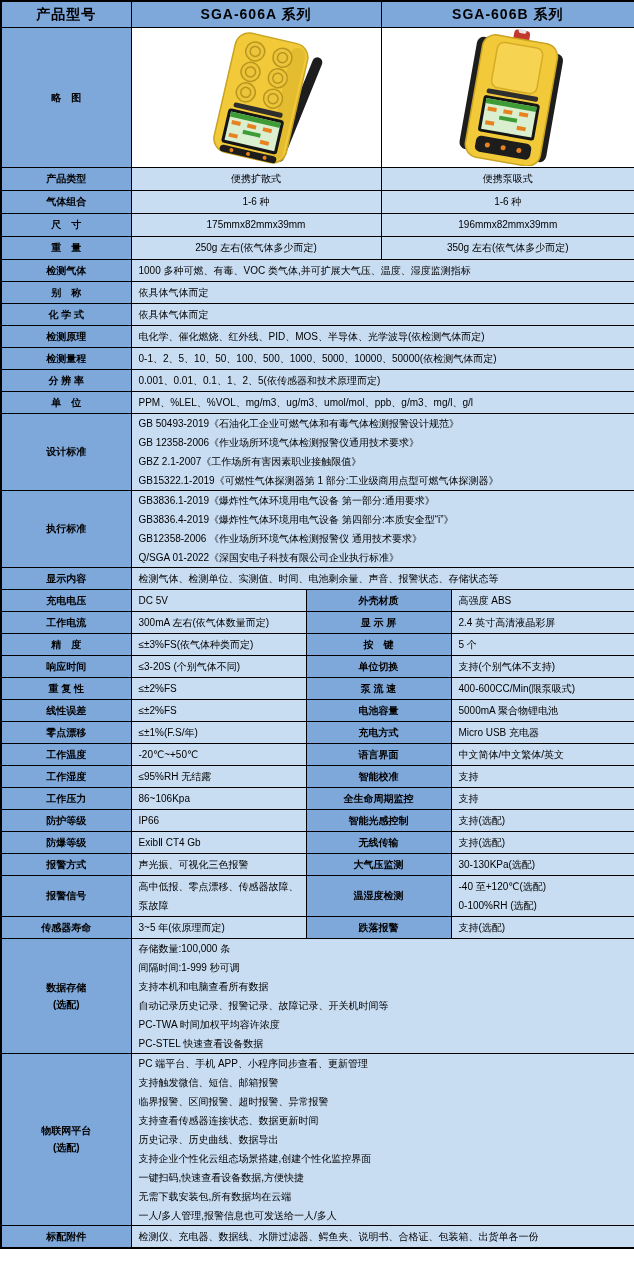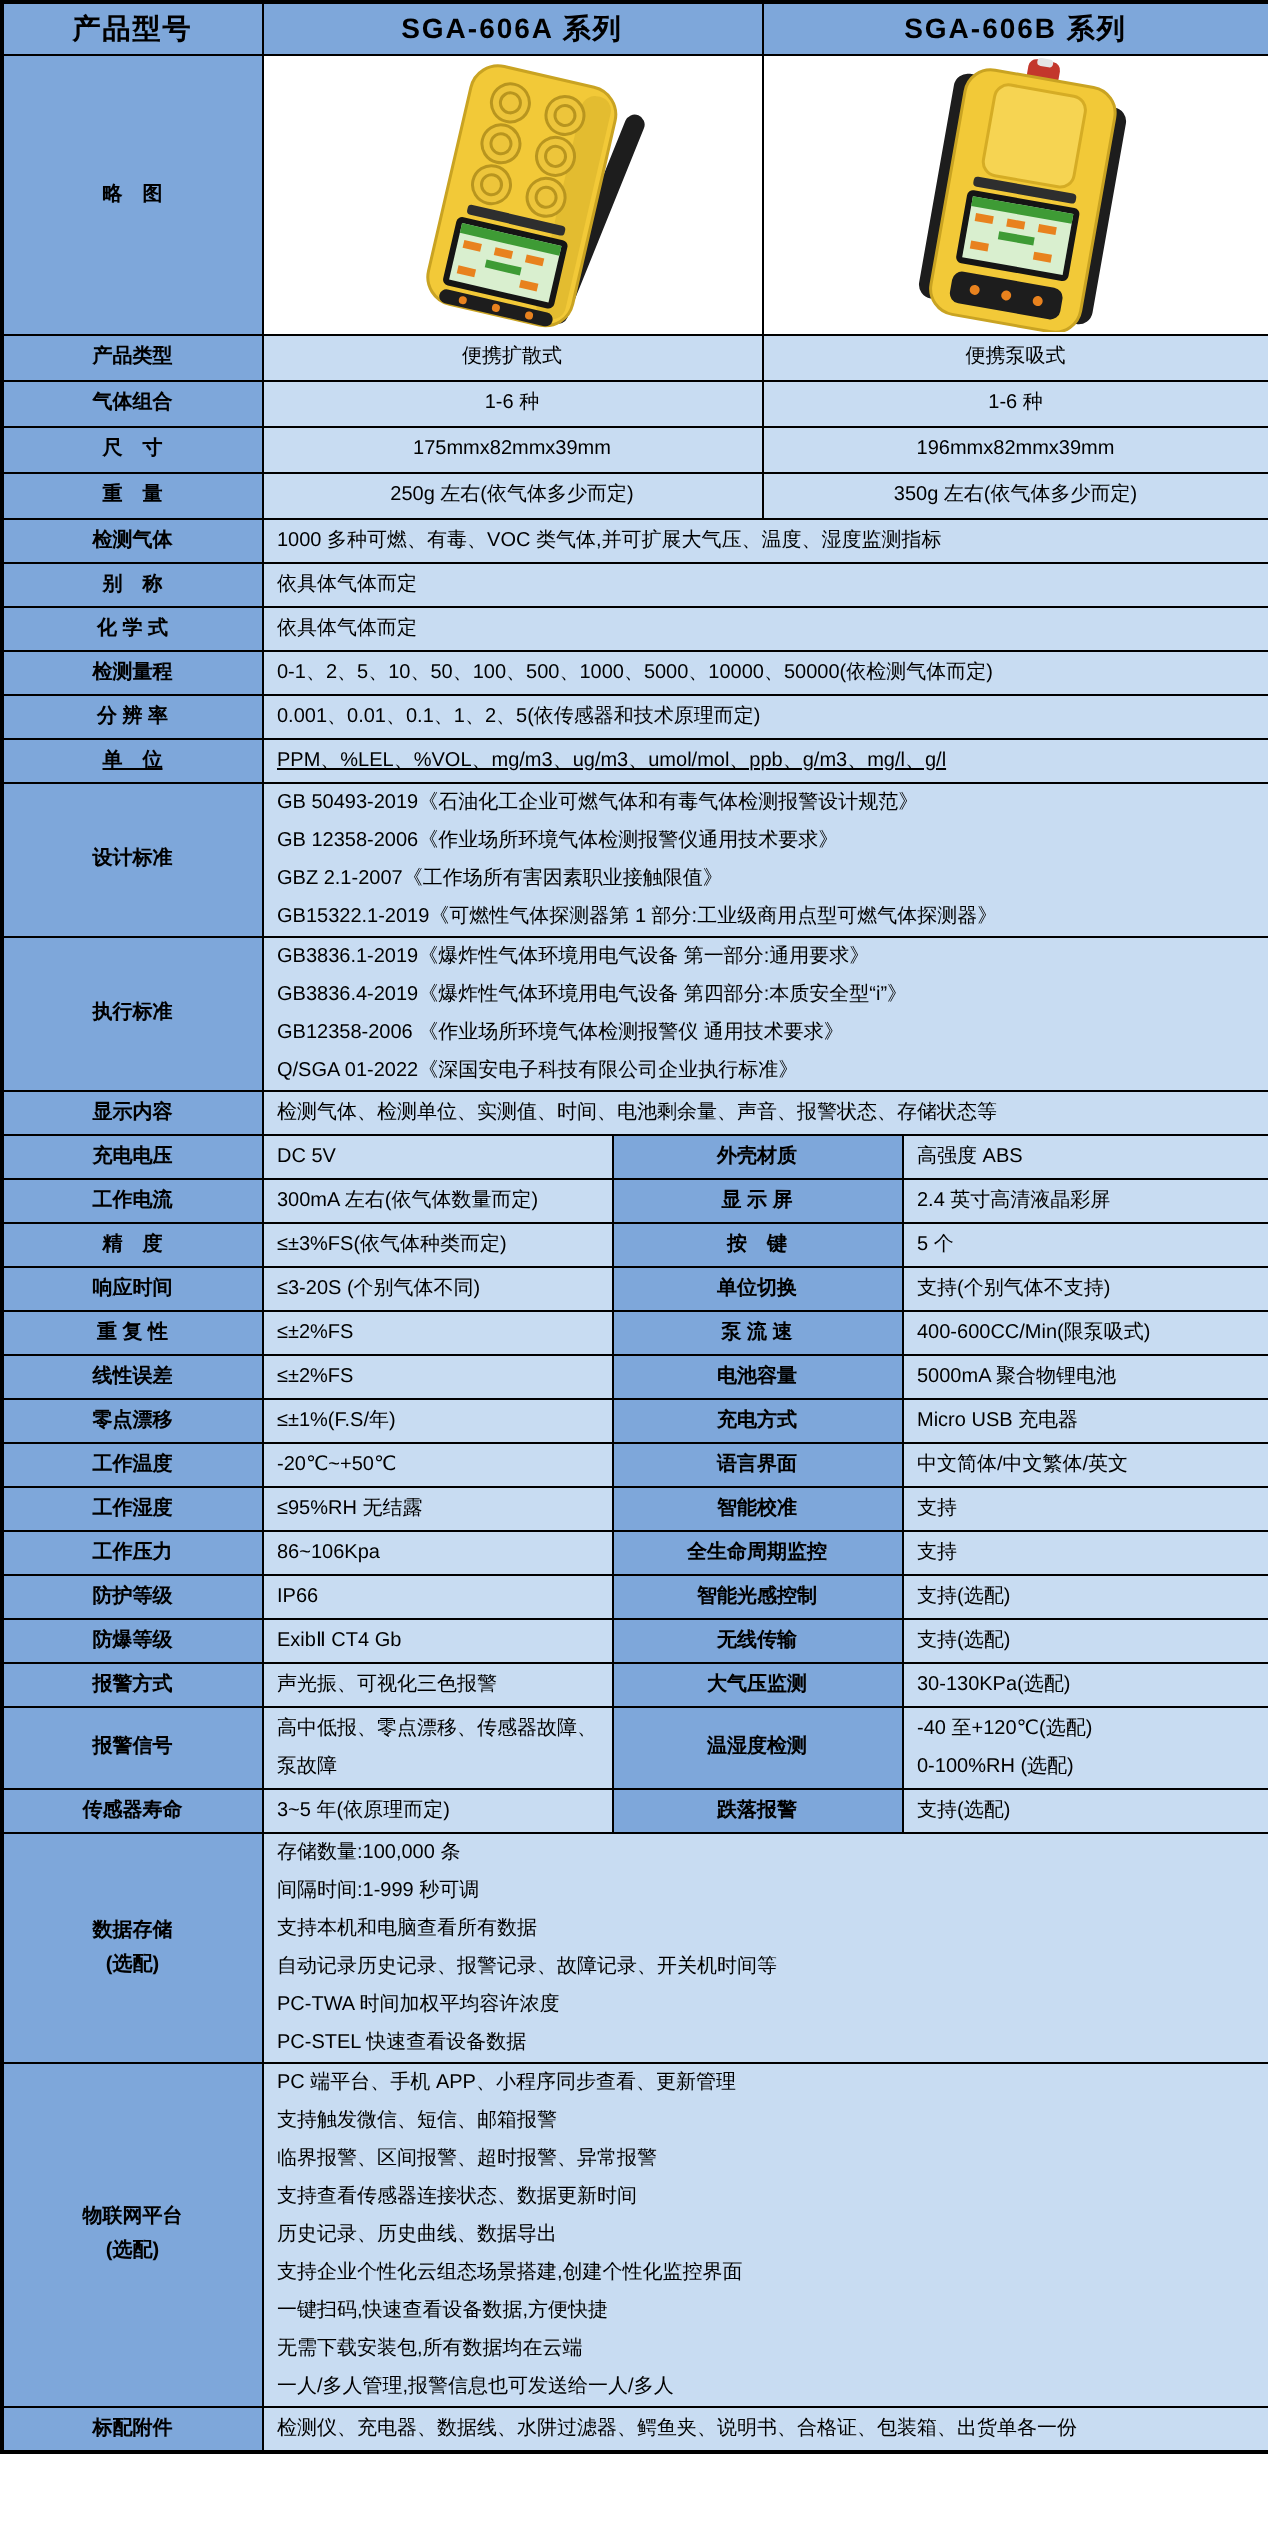--- a/index.html
+++ b/index.html
@@ -150,28 +150,32 @@
       </tr>
       <tr style="height: 21px;">
         <td class="lbl">别　称</td>
         <td class="val" colspan="4">依具体气体而定</td>
       </tr>
       <tr style="height: 21px;">
         <td class="lbl">化 学 式</td>
         <td class="val" colspan="4">依具体气体而定</td>
       </tr>
       <tr style="height: 21px;">
+        <td class="lbl">检测原理</td>
+        <td class="val" colspan="4">电化学、催化燃烧、红外线、PID、MOS、半导体、光学波导(依检测气体而定)</td>
+      </tr>
+      <tr style="height: 21px;">
         <td class="lbl">检测量程</td>
         <td class="val" colspan="4">0-1、2、5、10、50、100、500、1000、5000、10000、50000(依检测气体而定)</td>
       </tr>
       <tr style="height: 21px;">
         <td class="lbl">分 辨 率</td>
         <td class="val" colspan="4">0.001、0.01、0.1、1、2、5(依传感器和技术原理而定)</td>
       </tr>
-      <tr style="height: 21px; text-decoration: underline;">
+      <tr style="height: 21px;">
         <td class="lbl">单　位</td>
         <td class="val" colspan="4">PPM、%LEL、%VOL、mg/m3、ug/m3、umol/mol、ppb、g/m3、mg/l、g/l</td>
       </tr>
       <tr>
         <td class="lbl">设计标准</td>
         <td class="val ml" colspan="4"><div class="line">GB 50493-2019《石油化工企业可燃气体和有毒气体检测报警设计规范》</div><div class="line">GB 12358-2006《作业场所环境气体检测报警仪通用技术要求》</div><div class="line">GBZ 2.1-2007《工作场所有害因素职业接触限值》</div><div class="line">GB15322.1-2019《可燃性气体探测器第 1 部分:工业级商用点型可燃气体探测器》</div></td>
       </tr>
       <tr>
         <td class="lbl">执行标准</td>
         <td class="val ml" colspan="4"><div class="line">GB3836.1-2019《爆炸性气体环境用电气设备 第一部分:通用要求》</div><div class="line">GB3836.4-2019《爆炸性气体环境用电气设备 第四部分:本质安全型“i”》</div><div class="line">GB12358-2006 《作业场所环境气体检测报警仪 通用技术要求》</div><div class="line">Q/SGA 01-2022《深国安电子科技有限公司企业执行标准》</div></td>

